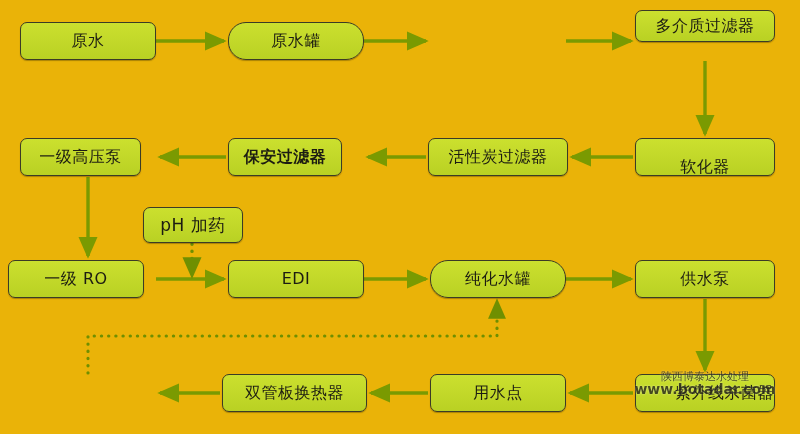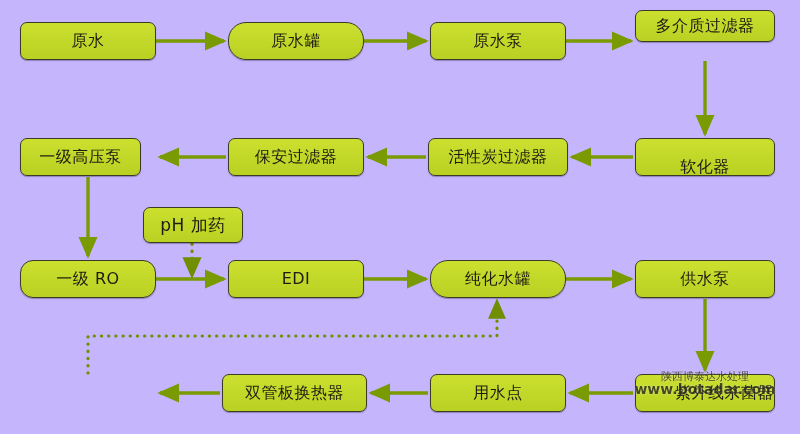--- a/index.html
+++ b/index.html
@@ -7,21 +7,21 @@
     padding: 0;
     background: #ffffff;
   }
   body {
     font-family: "DejaVu Sans", "Liberation Sans", sans-serif;
   }
   #canvas {
     position: relative;
     width: 800px;
     height: 434px;
-    background: #c4b5fd;
+    background: #eab308;
     overflow: hidden;
   }
   svg.wires {
     position: absolute;
     left: 0;
     top: 0;
     width: 800px;
     height: 434px;
     pointer-events: none;
   }
@@ -113,45 +113,42 @@
       <path d="M88,373 L88,336 L497,336 L497,302"></path>
     </g>
   </svg>
 
   <div class="node" style="left:20px; top:22px; width:136px; height:38px;">
     <span>原水</span>
   </div>
   <div class="node" style="left:228px; top:22px; width:136px; height:38px;border-radius:18px;">
     <span>原水罐</span>
   </div>
-  <div class="node" style="left:430px; top:22px; width:136px; height:38px;">
-    <span>原水泵</span>
-  </div>
   <div class="node" style="left:635px; top:10px; width:140px; height:32px;">
     <span>多介质过滤器</span>
   </div>
 
   <div class="node" style="left:635px; top:138px; width:140px; height:38px;align-items:flex-end;">
     <span>软化器</span>
   </div>
   <div class="node" style="left:428px; top:138px; width:140px; height:38px;">
     <span>活性炭过滤器</span>
   </div>
-  <div class="node" style="left:228px; top:138px; width:136px; height:38px;">
+  <div class="node" style="left:228px; top:138px; width:114px; height:38px;font-weight:bold;">
     <span>保安过滤器</span>
   </div>
   <div class="node" style="left:20px; top:138px; width:121px; height:38px;">
     <span>一级高压泵</span>
   </div>
 
   <div class="node small" style="left:143px; top:207px; width:100px; height:36px;">
     <span>pH 加药</span>
   </div>
 
-  <div class="node" style="left:20px; top:260px; width:136px; height:38px;border-radius:13px;">
+  <div class="node" style="left:8px; top:260px; width:136px; height:38px;">
     <span>一级 RO</span>
   </div>
   <div class="node" style="left:228px; top:260px; width:136px; height:38px;">
     <span>EDI</span>
   </div>
   <div class="node" style="left:430px; top:260px; width:136px; height:38px;border-radius:18px;">
     <span>纯化水罐</span>
   </div>
   <div class="node" style="left:635px; top:260px; width:140px; height:38px;">
     <span>供水泵</span>

